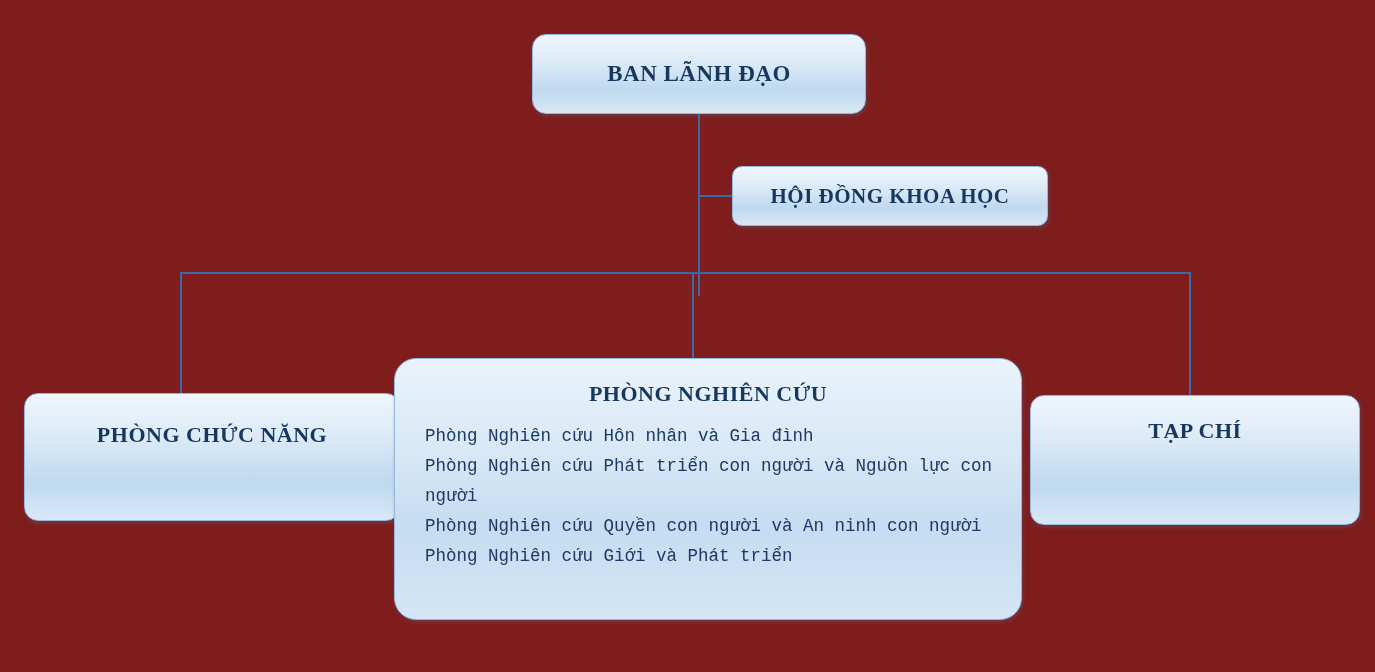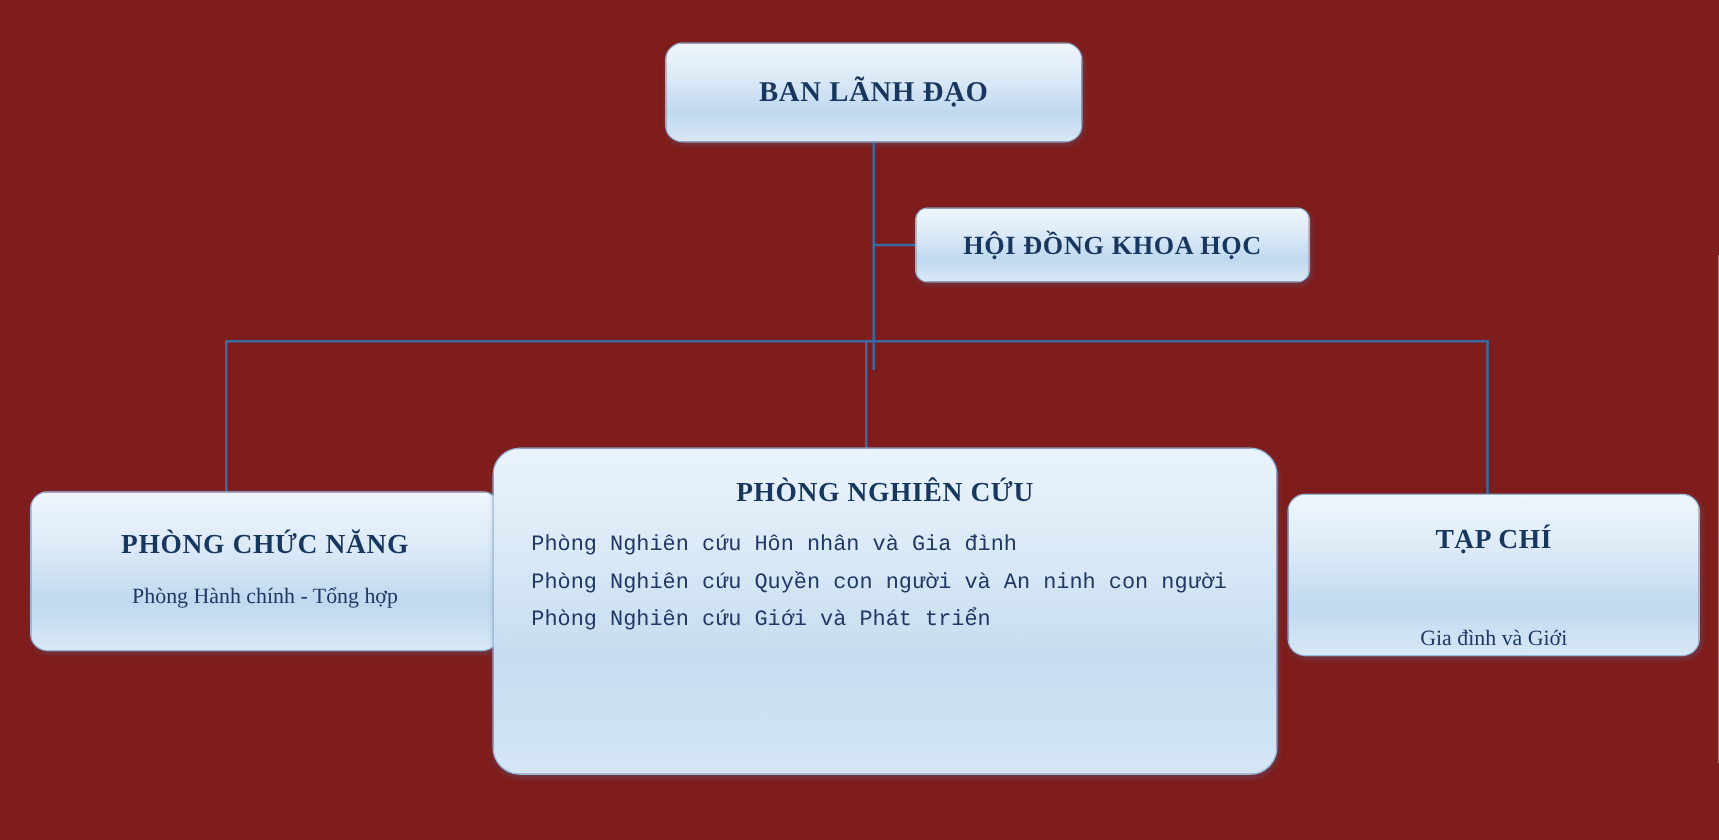--- a/index.html
+++ b/index.html
@@ -134,32 +134,31 @@
   <div class="box" id="box-leadership">
     <div class="title">BAN LÃNH ĐẠO</div>
   </div>
 
   <div class="box" id="box-council">
     <div class="title">HỘI ĐỒNG KHOA HỌC</div>
   </div>
 
   <div class="box" id="box-function">
     <div class="title">PHÒNG CHỨC NĂNG</div>
-    <div class="sub">Phòng Hành chính - Tổng hợp</div>
   </div>
 
   <div class="box" id="box-research">
     <div class="title">PHÒNG NGHIÊN CỨU</div>
     <ul class="items">
       <li>Phòng Nghiên cứu Hôn nhân và Gia đình</li>
+      <li>Phòng Nghiên cứu Phát triển con người và Nguồn lực con người</li>
       <li>Phòng Nghiên cứu Quyền con người và An ninh con người</li>
       <li>Phòng Nghiên cứu Giới và Phát triển</li>
     </ul>
   </div>
 
   <div class="box" id="box-journal">
     <div class="title">TẠP CHÍ</div>
     <div class="sub">
-      <div>Gia đình và Giới</div>
     </div>
   </div>
 
 </div>
 
 </body></html>

